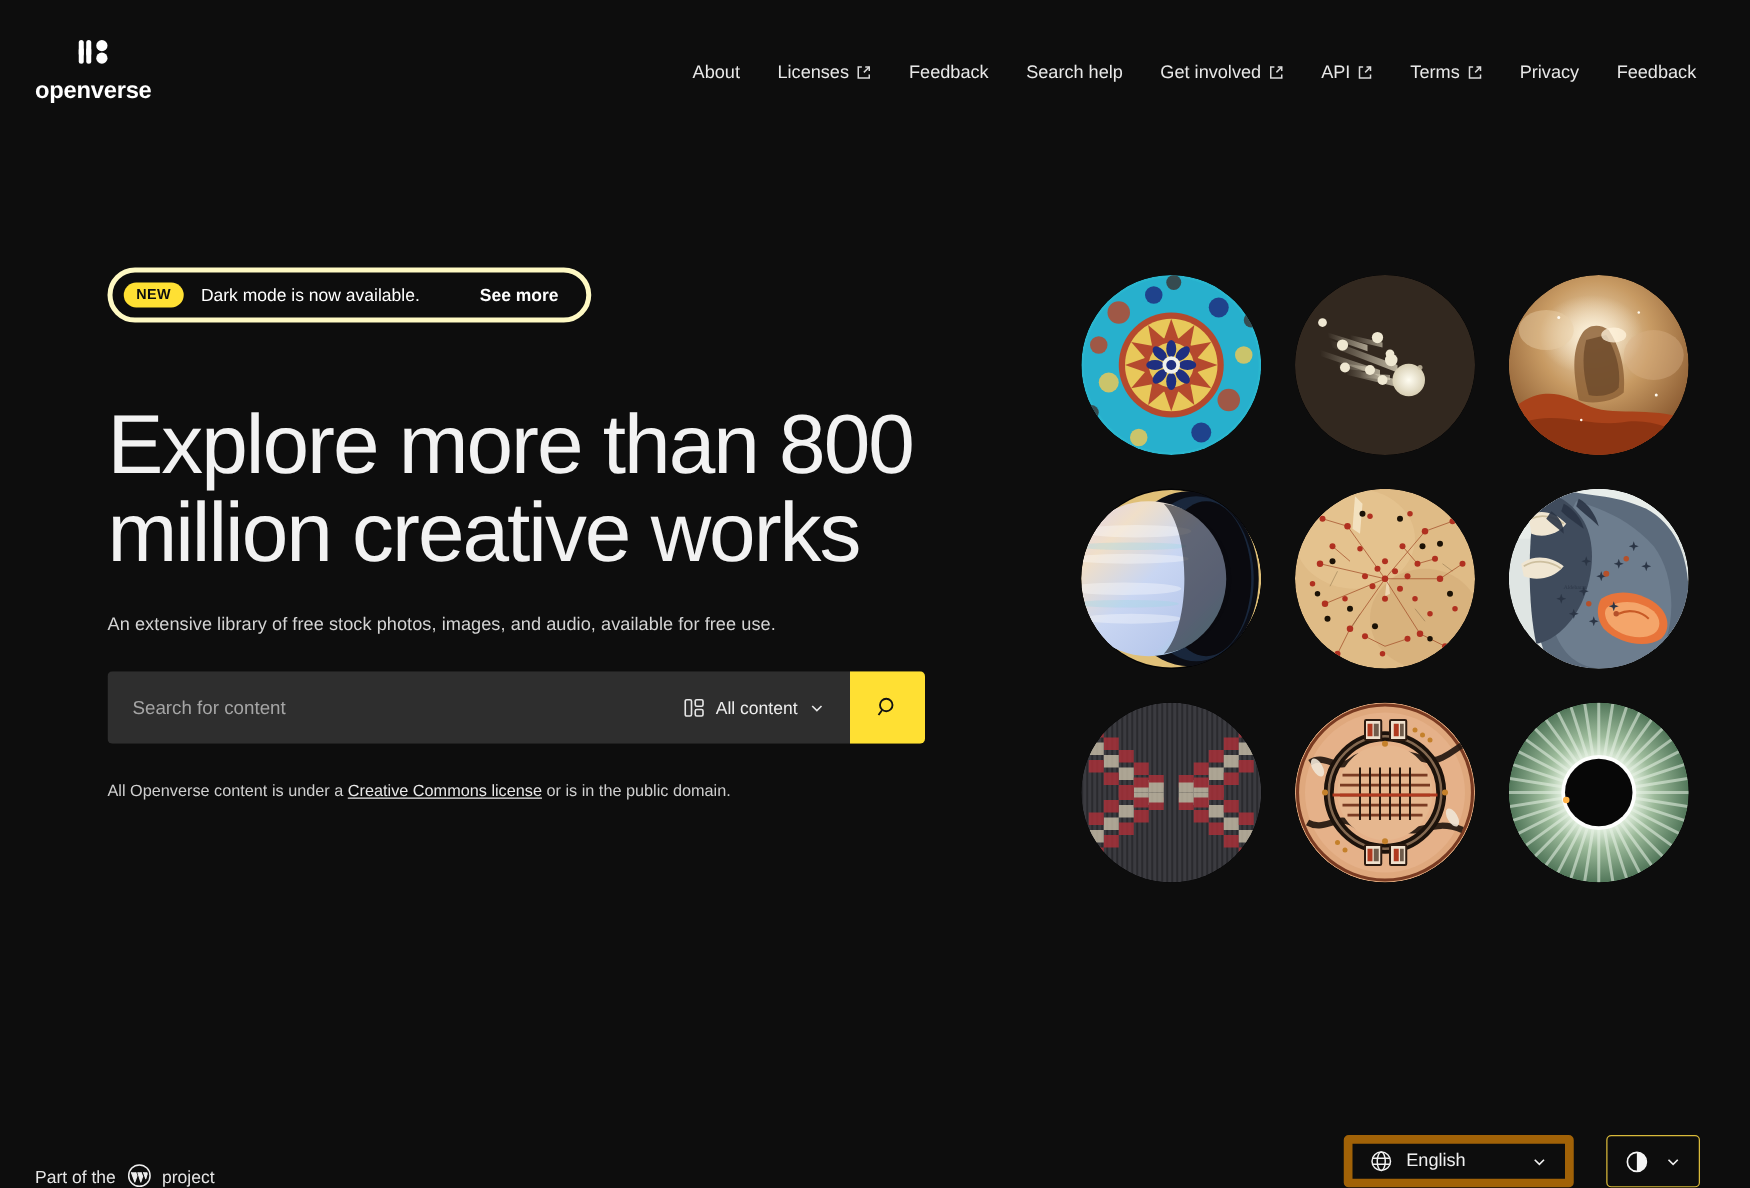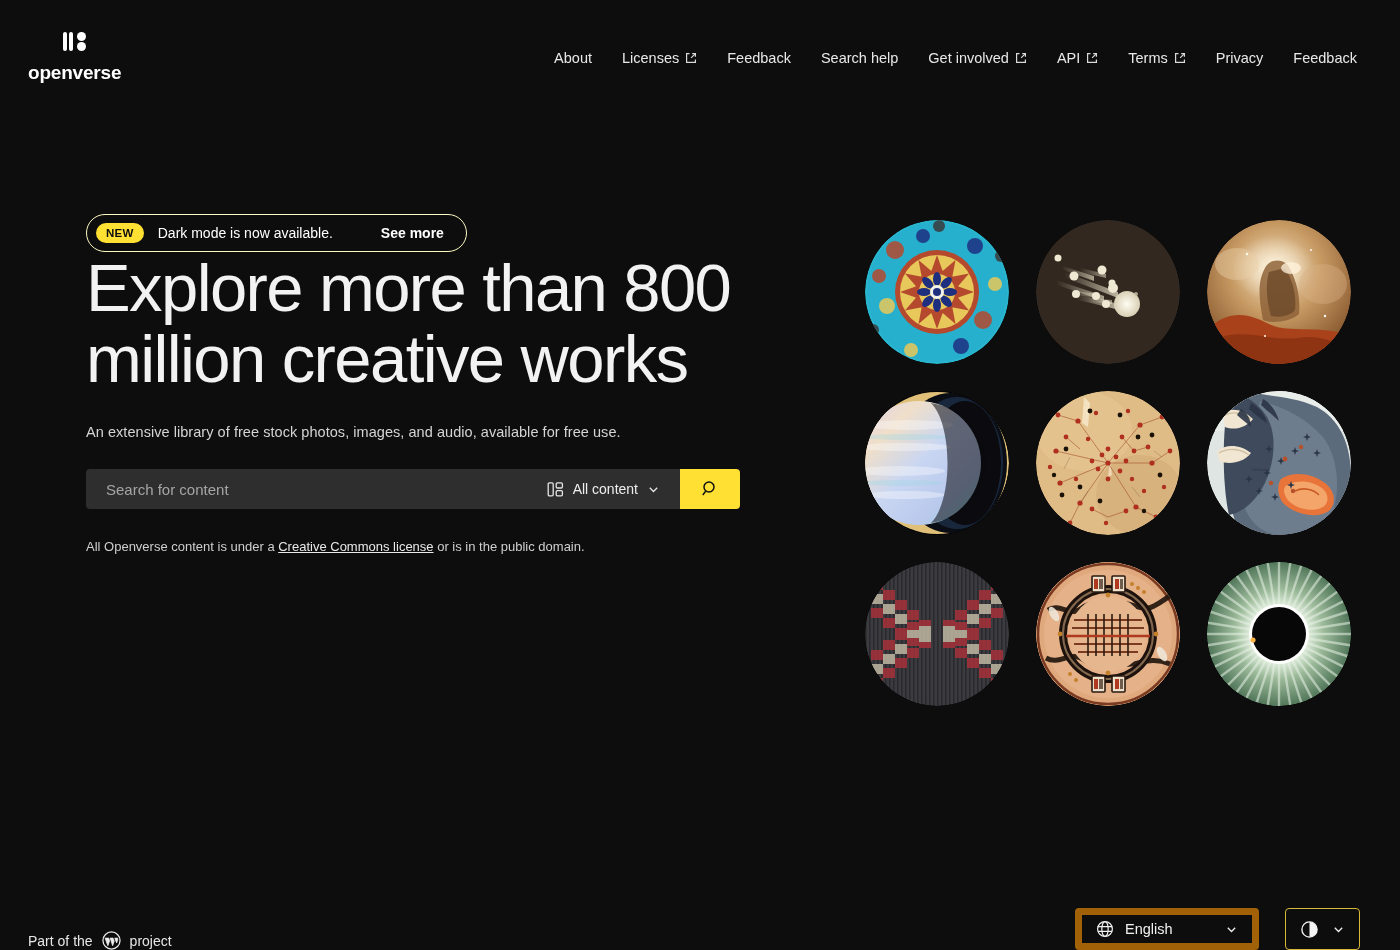--- a/index.html
+++ b/index.html
@@ -35,45 +35,46 @@
     font-size: 14.5px; color: #e8e8e8; text-decoration: none;
     padding: 6px 15px; white-space: nowrap; cursor: pointer;
   }
   .ext-icon { display: inline-block; width: 12px; height: 12px; }
 
   
   .left { position: absolute; left: 86px; top: 214px; width: 700px; }
 
   .promo {
     display: inline-flex; align-items: center; gap: 14px;
-    border: 1px solid #fef9c3; border-radius: 999px;
+    border: 4px solid #fef9c3; border-radius: 999px;
     padding: 8px 14px 8px 9px; background: #0d0d0d;
   }
   .promo-badge {
     background: #ffe033; color: #0d0d0d;
     font-size: 11.5px; font-weight: bold; letter-spacing: 0.3px;
     border-radius: 999px; padding: 4px 10px 4px 10px;
   }
   .promo-text { font-size: 14px; color: #ffffff; }
   .promo-cta {
     font-size: 14px; font-weight: bold; color: #ffffff;
     margin-left: 34px; margin-right: 8px; cursor: pointer; text-decoration: none;
   }
 
   .hero-title {
+    margin-top: 62px;
     font-size: 67px; line-height: 1.06; font-weight: 300;
     letter-spacing: -1.6px; color: #f2f2f2; max-width: 680px;
   }
   .hero-sub {
     margin-top: 30px; font-size: 14.5px; color: #d4d4d4; letter-spacing: 0.05px;
   }
 
   .searchbar {
     margin-top: 29px; display: flex; align-items: stretch;
-    width: 654px; height: 40px; border-radius: 4px; overflow: hidden;
+    width: 654px; height: 58px; border-radius: 4px; overflow: hidden;
   }
   .search-input-wrap {
     flex: 1; background: #2e2e2e; display: flex; align-items: center;
     padding: 0 20px;
   }
   .search-input {
     flex: 1; background: transparent; border: none; outline: none;
     color: #f0f0f0; font-size: 15px; font-family: "Liberation Sans", sans-serif;
   }
   .search-input::placeholder { color: #a5a5a5; }

